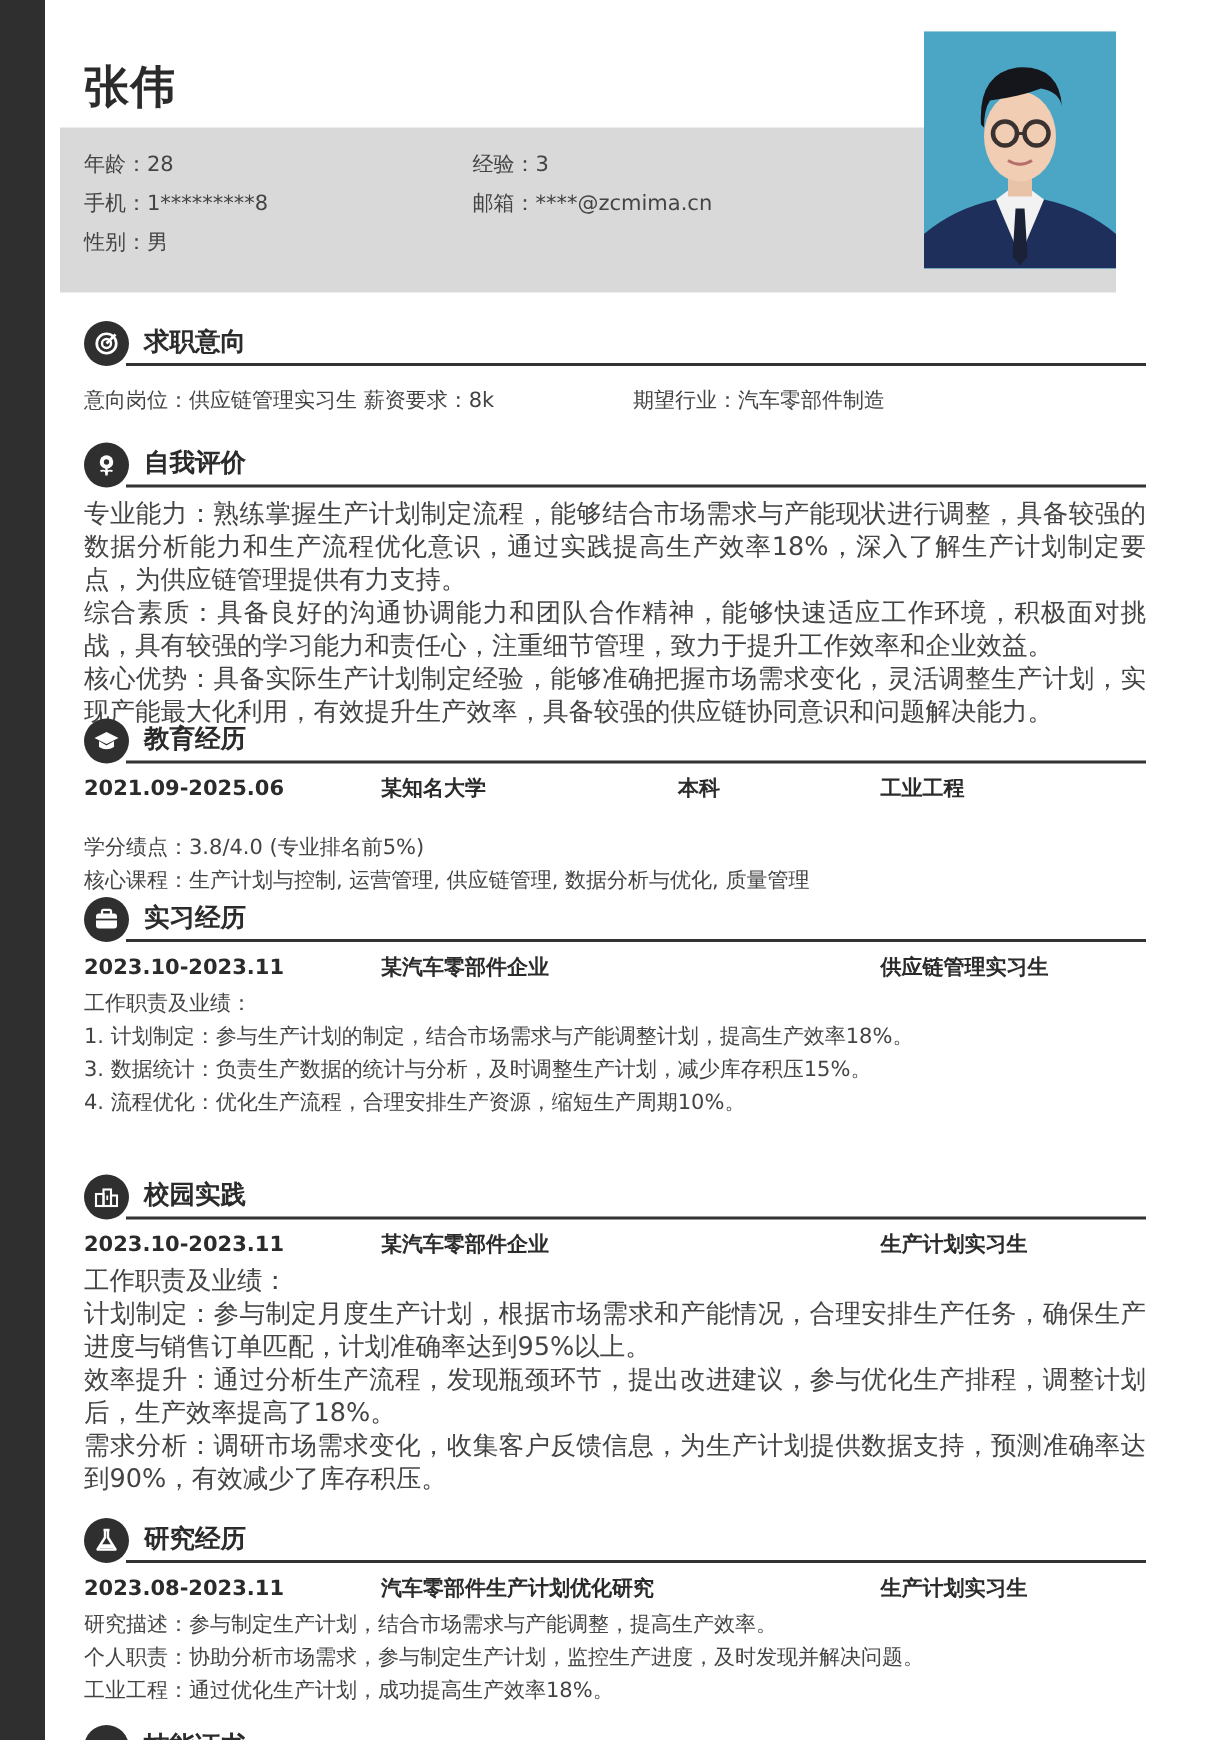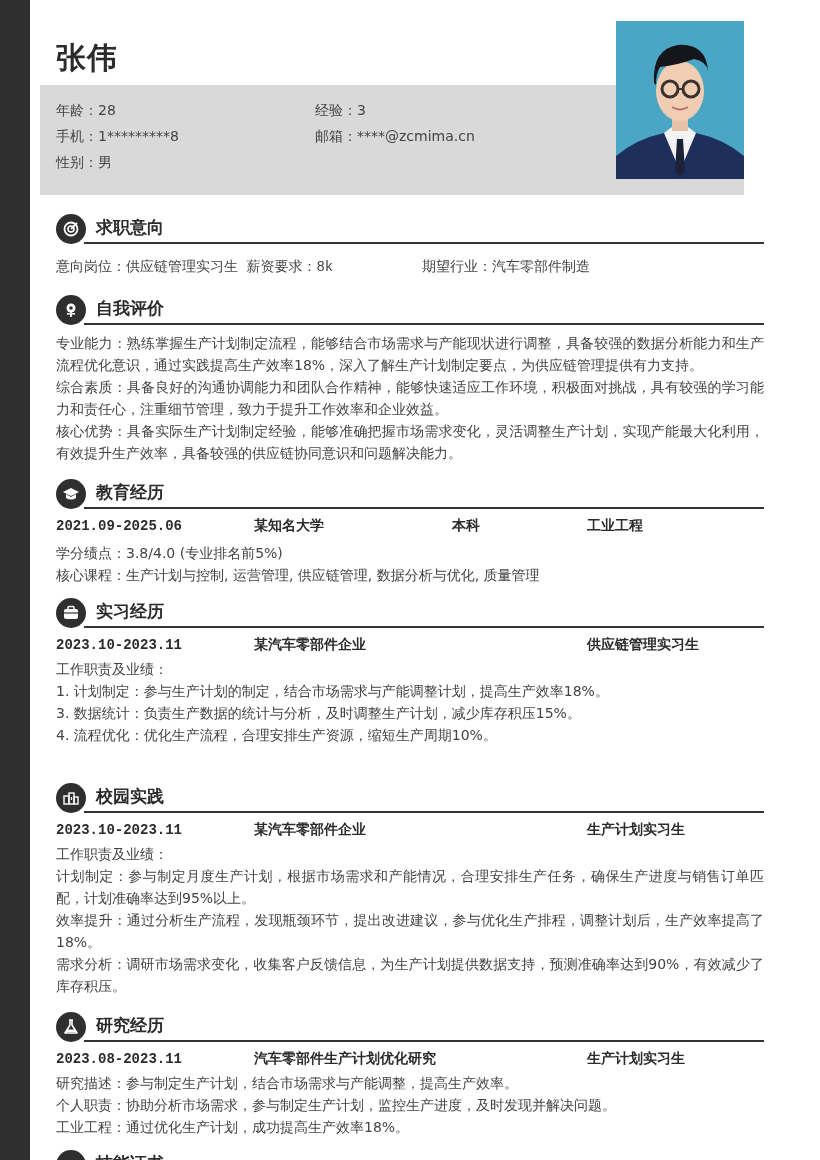--- a/index.html
+++ b/index.html
@@ -14,23 +14,23 @@
 
   .section { position: absolute; left: 56px; width: 708px; }
   .sec-head { position: relative; height: 30px; }
   .sec-icon { position: absolute; left: 0; top: 0; width: 30px; height: 30px; border-radius: 50%; background: #2f2f2f; display: flex; align-items: center; justify-content: center; }
   .sec-icon svg { width: 18px; height: 18px; }
   .sec-title { position: absolute; left: 40px; top: 2px; font-size: 17px; font-weight: bold; color: #2b2b2b; }
   .sec-line { position: absolute; left: 28px; right: 0; top: 28px; height: 1.5px; background: #333; }
 
   .text { font-size: 14px; color: #444; line-height: 22px; }
   .row { position: relative; height: 22px; font-size: 14px; line-height: 22px; }
-  .row span { position: absolute; top: 0; white-space: nowrap; font-family: Liberation Mono, monospace; }
+  .row span { position: absolute; top: 0; white-space: nowrap; }
   .bold-row span { font-weight: bold; color: #2b2b2b; }
-  .para { font-size: 14px; color: #444; line-height: 22px; text-align: justify; }
+  .para { font-size: 17px; color: #444; line-height: 22px; text-align: justify; }
 </style>
 </head>
 <body>
 
 <div class="side-strip"></div>
 
 <div class="name">张伟</div>
 
 <div class="info-band">
   <div class="info-item" style="left:16px; top:15px;">年龄：28</div>
@@ -104,21 +104,21 @@
     </div>
     <div class="sec-title">教育经历</div>
     <div class="sec-line"></div>
   </div>
   <div class="row bold-row" style="margin-top:6px;">
     <span style="left:0;">2021.09-2025.06</span>
     <span style="left:198px;">某知名大学</span>
     <span style="left:396px;">本科</span>
     <span style="left:531px;">工业工程</span>
   </div>
-  <div class="text" style="margin-top:5px;">学分绩点：3.8/4.0 (专业排名前5%)</div>
+  <div class="text" style="margin-top:17px;">学分绩点：3.8/4.0 (专业排名前5%)</div>
   <div class="text">核心课程：生产计划与控制, 运营管理, 供应链管理, 数据分析与优化, 质量管理</div>
 </div>
 
 <div class="section" style="top:598px;">
   <div class="sec-head">
     <div class="sec-icon">
       <svg viewBox="0 0 18 18">
           <rect x="2" y="5" width="14" height="10" rx="2" fill="#fff"></rect>
           <rect x="6" y="2.5" width="6" height="3.5" rx="1" fill="none" stroke="#fff" stroke-width="1.5"></rect>
           <line x1="2" y1="9" x2="16" y2="9" stroke="#2f2f2f" stroke-width="1.2"></line>

